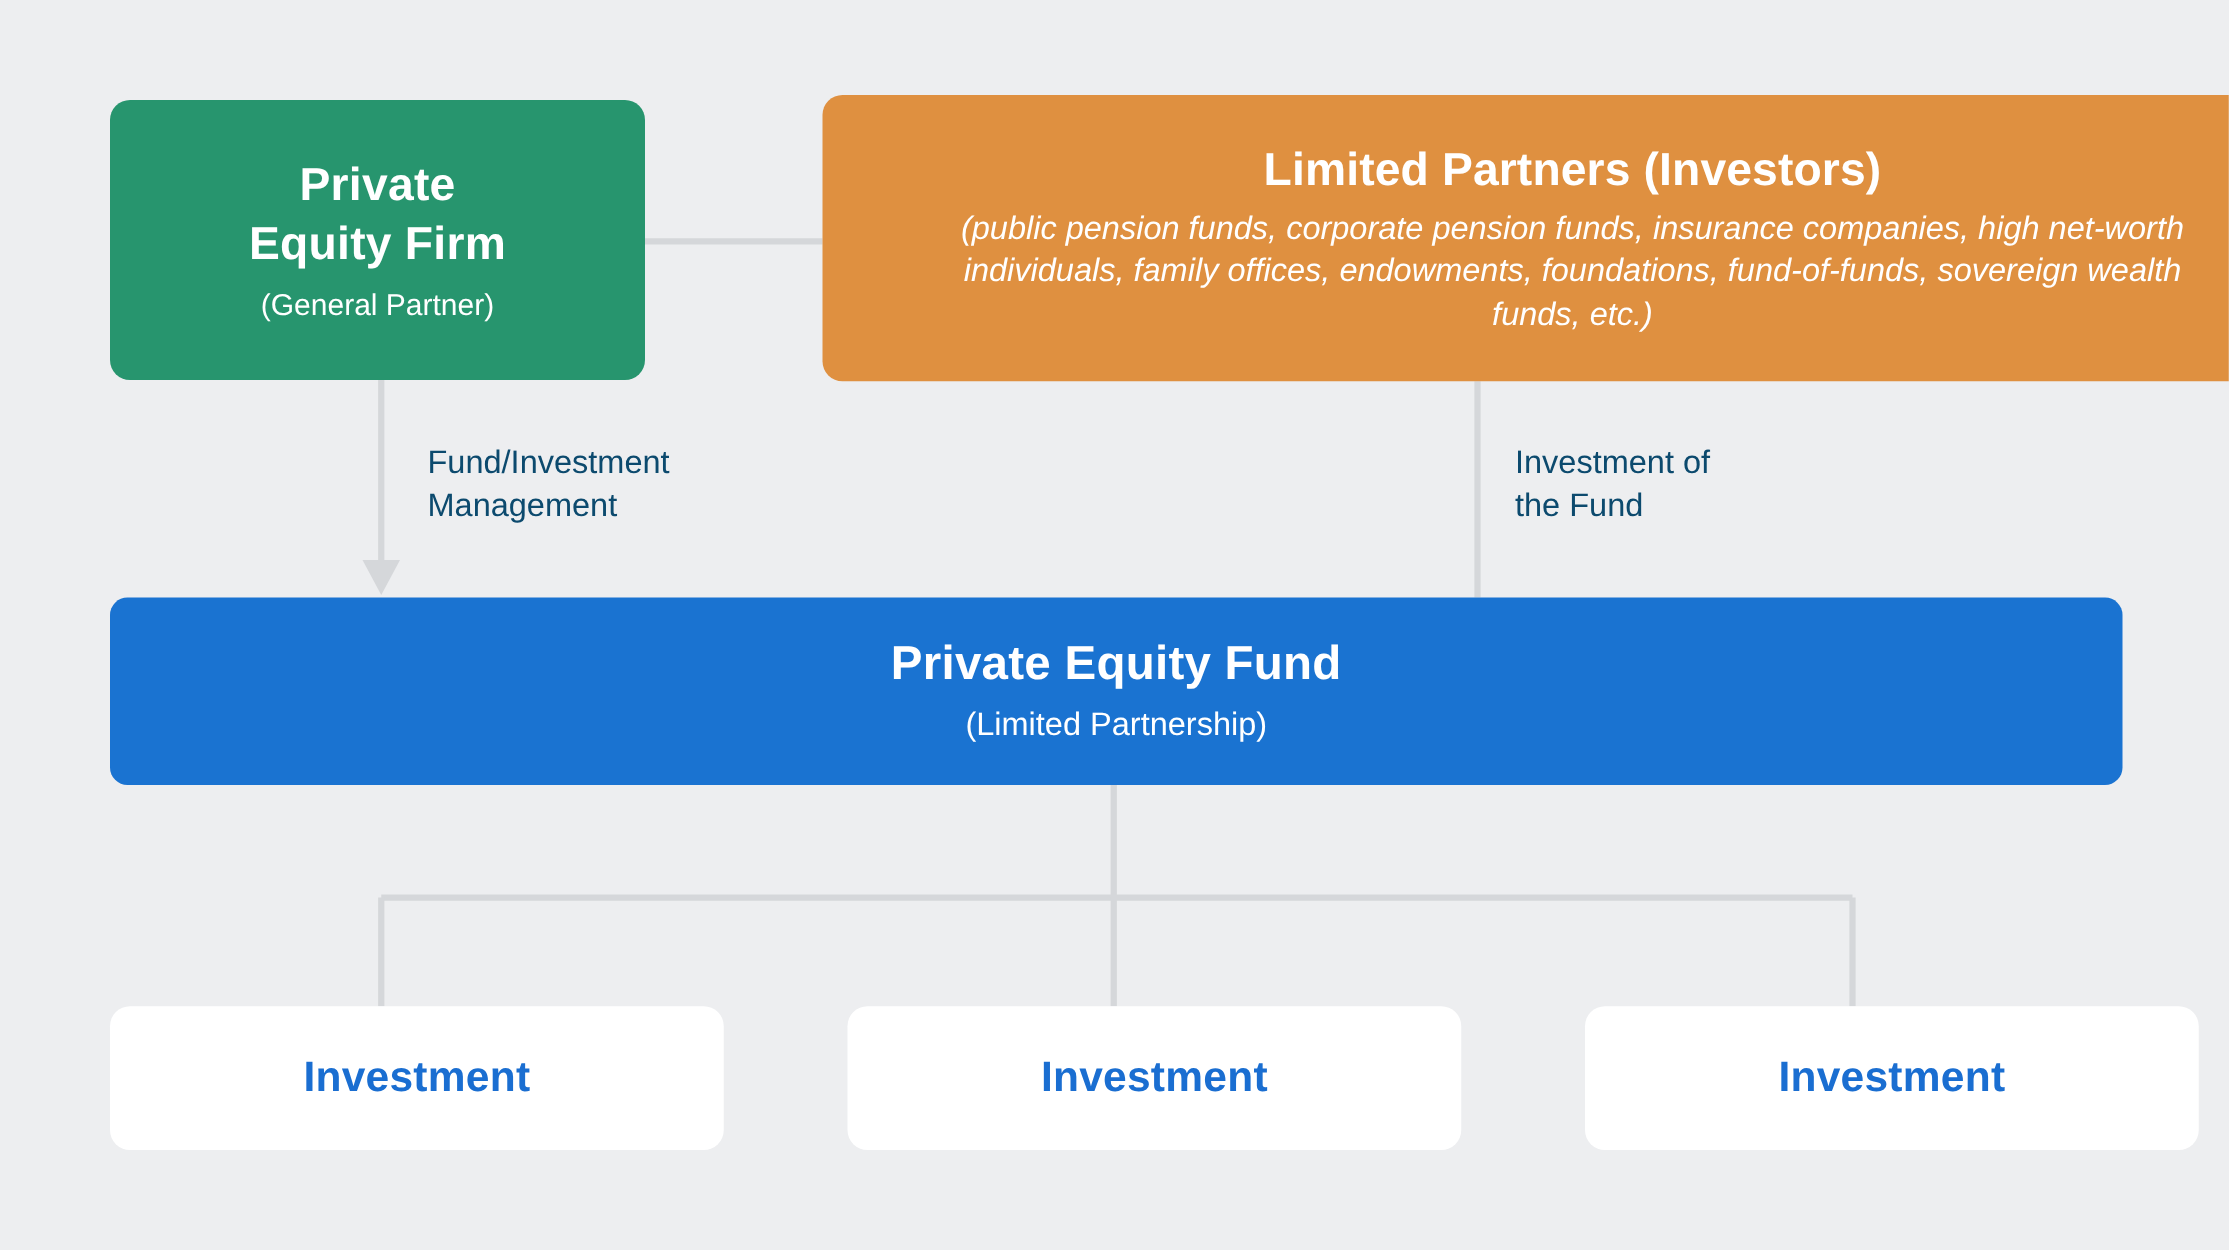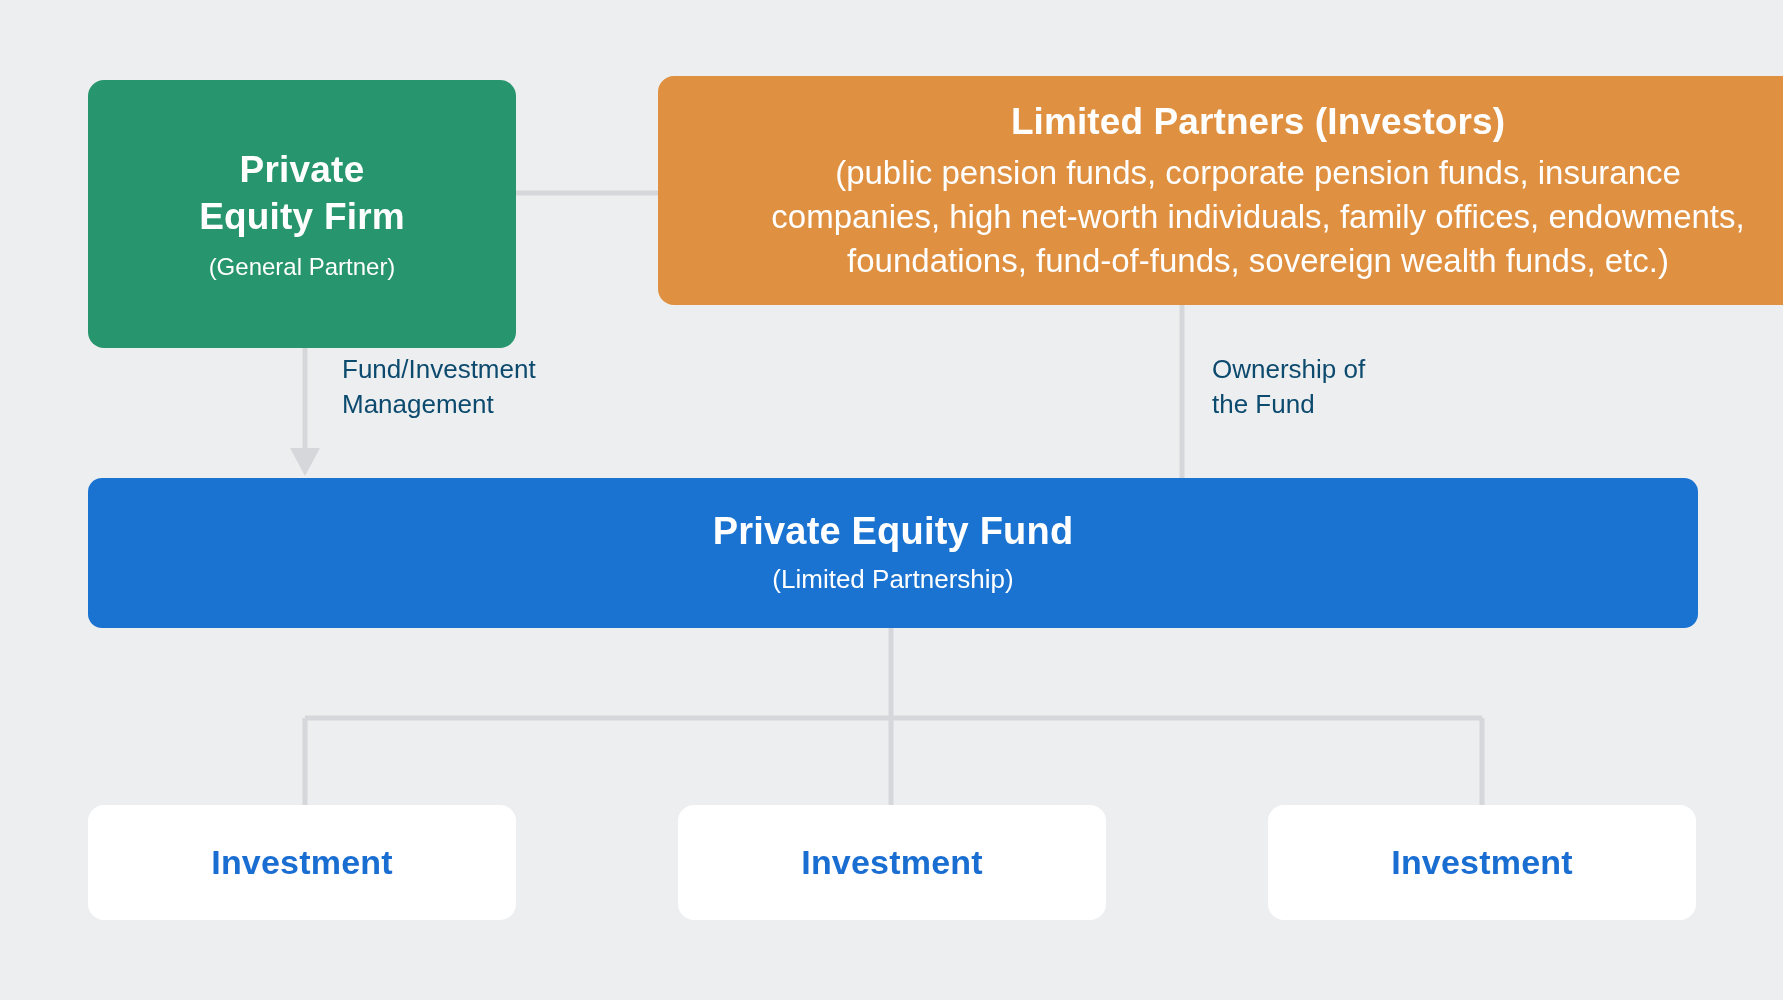--- a/index.html
+++ b/index.html
@@ -36,21 +36,21 @@
     justify-content: center;
     text-align: center;
     border-radius: 14px;
   }
 
   
   .node-gp {
     left: 88px;
     top: 80px;
     width: 428px;
-    height: 268px;
+    height: 224px;
     background: #27956e;
     border-radius: 16px;
     padding: 6px 16px;
   }
   .node-gp .title {
     color: #ffffff;
     font-size: 37px;
     font-weight: bold;
     line-height: 1.28;
     letter-spacing: 0.2px;
@@ -75,25 +75,26 @@
   }
   .node-lp .title {
     color: #ffffff;
     font-size: 37px;
     font-weight: bold;
     line-height: 1.25;
     letter-spacing: 0.1px;
   }
   .node-lp .sub {
     color: #ffffff;
-    font-size: 33px;
+    font-size: 26px;
     font-weight: normal;
     line-height: 1.33;
     margin-top: 6px;
     max-width: 985px;
+    font-style: italic;
   }
 
   
   .node-fund {
     left: 88px;
     top: 478px;
     width: 1610px;
     height: 150px;
     background: #1a73d1;
     border-radius: 14px;
@@ -110,21 +111,21 @@
     color: #ffffff;
     font-size: 26px;
     font-weight: normal;
     line-height: 1.3;
     margin-top: 8px;
   }
 
   
   .node-inv {
     top: 805px;
-    width: 428px;
+    width: 491px;
     height: 115px;
     background: #ffffff;
     border-radius: 16px;
   }
   .node-inv .title {
     color: #1a6ed1;
     font-size: 34px;
     font-weight: bold;
     letter-spacing: 0.2px;
   }
@@ -179,21 +180,21 @@
     <div class="sub">(General Partner)</div>
   </div>
 
   <div class="node node-lp">
     <div class="title">Limited Partners (Investors)</div>
     <div class="sub">(public pension funds, corporate pension funds, insurance companies, high net-worth individuals, family offices, endowments, foundations, fund-of-funds, sovereign wealth funds, etc.)</div>
   </div>
 
   <div class="edge-label label-mgmt">Fund/Investment
 Management</div>
-  <div class="edge-label label-own">Ownership of
+  <div class="edge-label label-own">Investment of
 the Fund</div>
 
   <div class="node node-fund">
     <div class="title">Private Equity Fund</div>
     <div class="sub">(Limited Partnership)</div>
   </div>
 
   <div class="node node-inv inv-1">
     <div class="title">Investment</div>
   </div>

